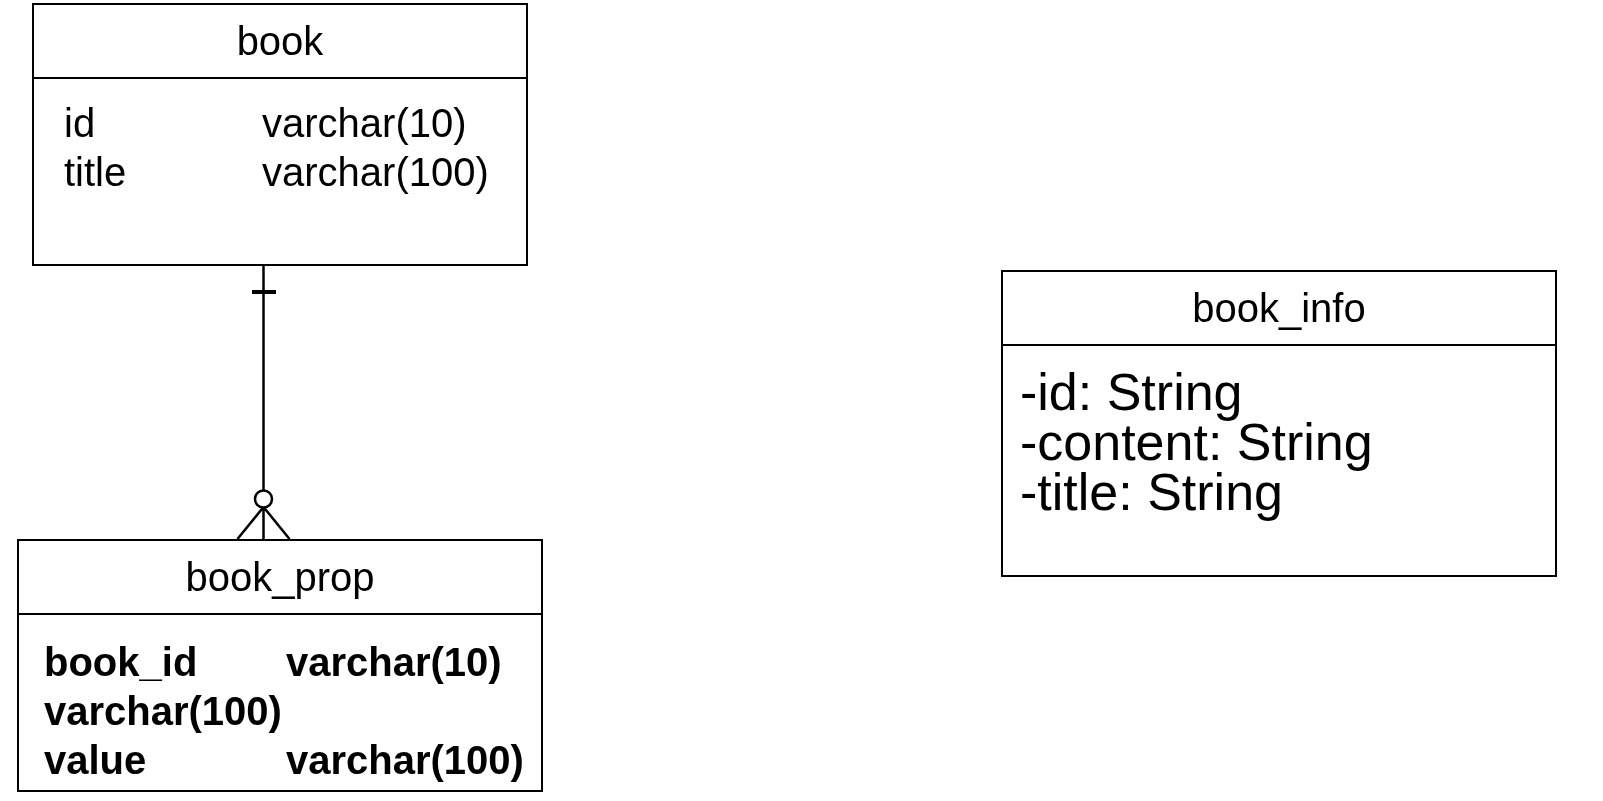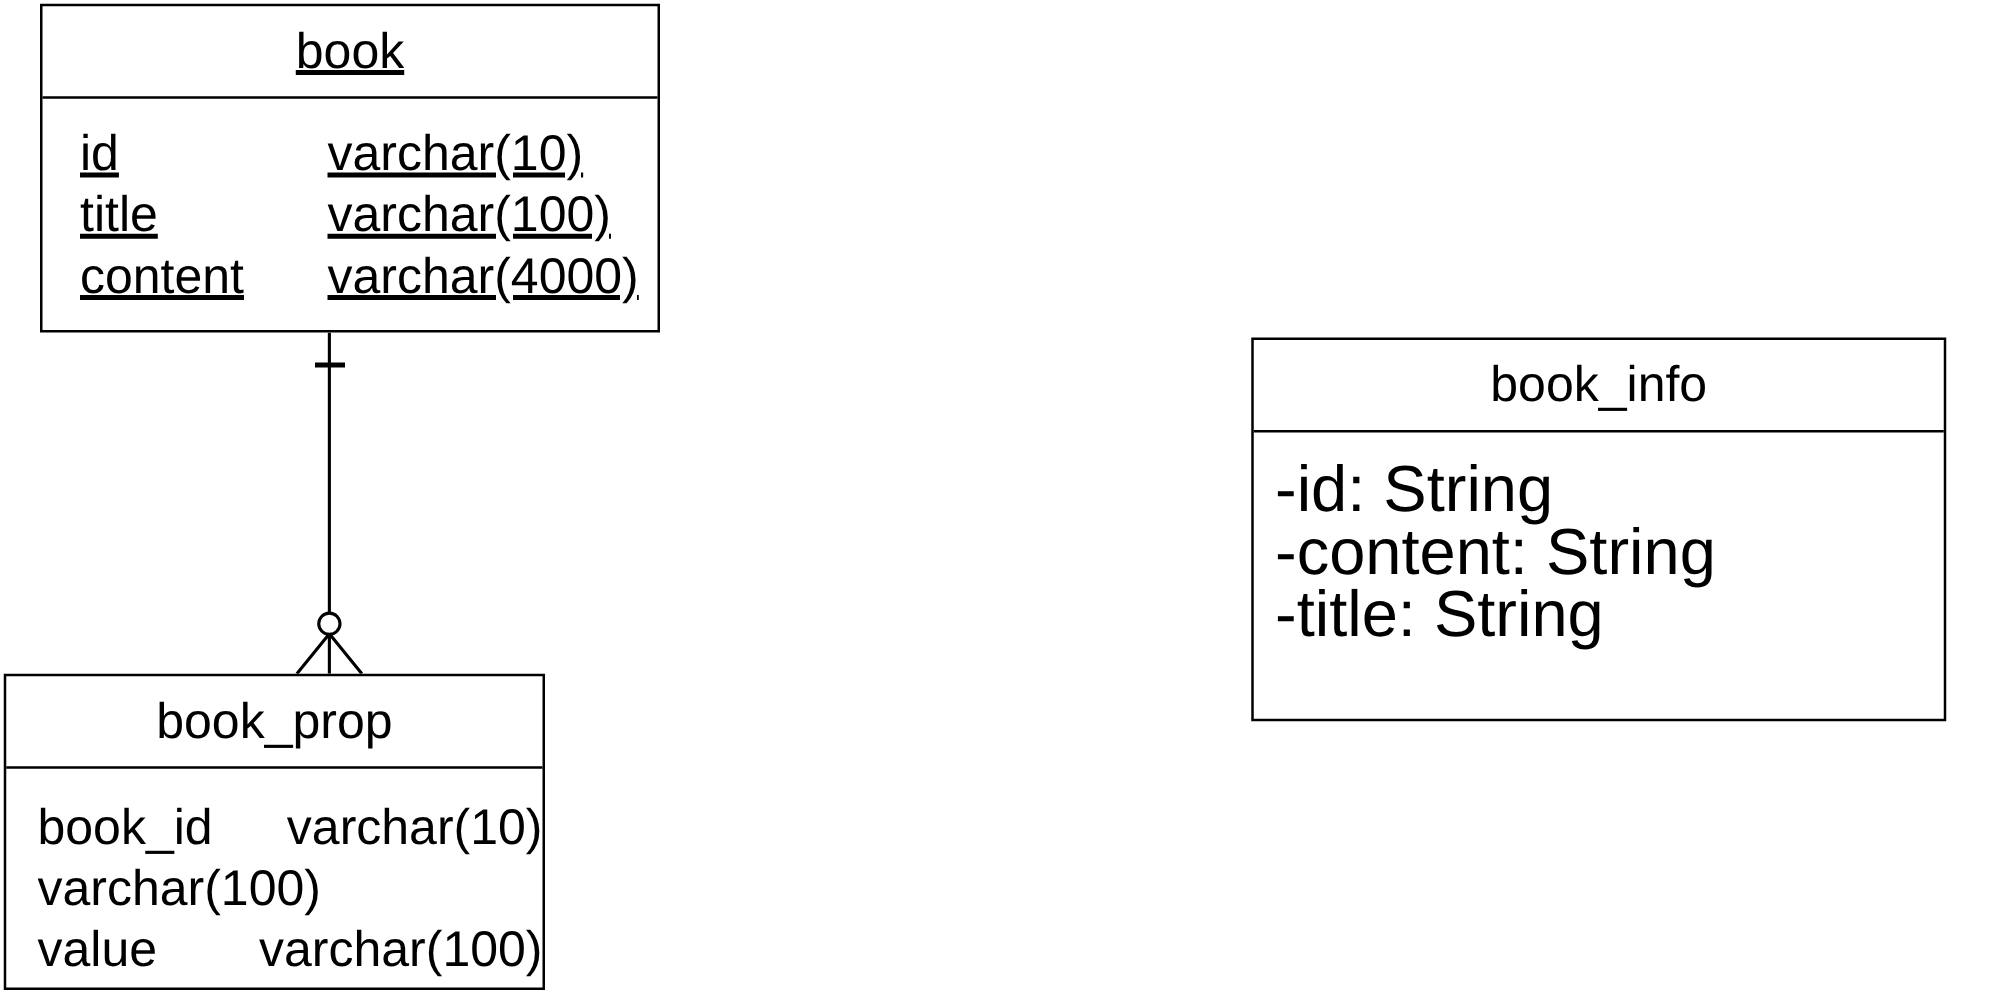--- a/index.html
+++ b/index.html
@@ -24,27 +24,27 @@
     display: flex;
     align-items: center;
     justify-content: center;
     font-size: 40px;
     white-space: nowrap;
   }
   .row { display: flex; font-size: 40px; line-height: 49px; white-space: nowrap; align-items: flex-end; }
   .mrow { font-size: 52px; line-height: 50px; white-space: nowrap; }
 
   
-  .e-book { left: 32px; top: 3px; width: 496px; height: 263px; text-decoration: underline; }
+  .e-book { left: 32px; top: 3px; width: 496px; height: 263px; }
   .e-book .body { padding: 20px 0 0 30px; }
   .e-book .fname { display: inline-block; width: 198px; }
 
   
-  .e-prop { left: 3px; top: 539px; width: 433px; height: 253px; }
-  .e-prop .body { padding: 23px 0 0 25px; }
+  .e-prop { left: 17px; top: 539px; width: 526px; height: 253px; }
+  .e-prop .body { padding: 23px 0 0 25px; font-weight: bold; }
   .e-prop .fname { display: inline-block; width: 242px; }
 
   
   .e-info { left: 1001px; top: 270px; width: 556px; height: 307px; }
   .e-info .body { padding: 21px 0 0 17px; }
 
   svg.connector { position: absolute; left: 0; top: 0; pointer-events: none; }
 </style>
 </head>
 <body>
@@ -61,24 +61,20 @@
   <div class="entity e-book">
     <div class="hdr">book</div>
     <div class="body">
       <div class="row">
         <span class="fname">id</span>
         <span class="ftype">varchar(10)</span>
       </div>
       <div class="row">
         <span class="fname">title</span>
         <span class="ftype">varchar(100)</span>
-      </div>
-      <div class="row">
-        <span class="fname">content</span>
-        <span class="ftype">varchar(4000)</span>
       </div>
     </div>
   </div>
 
   <div class="entity e-prop">
     <div class="hdr">book_prop</div>
     <div class="body">
       <div class="row">
         <span class="fname">book_id</span>
         <span class="ftype">varchar(10)</span>

